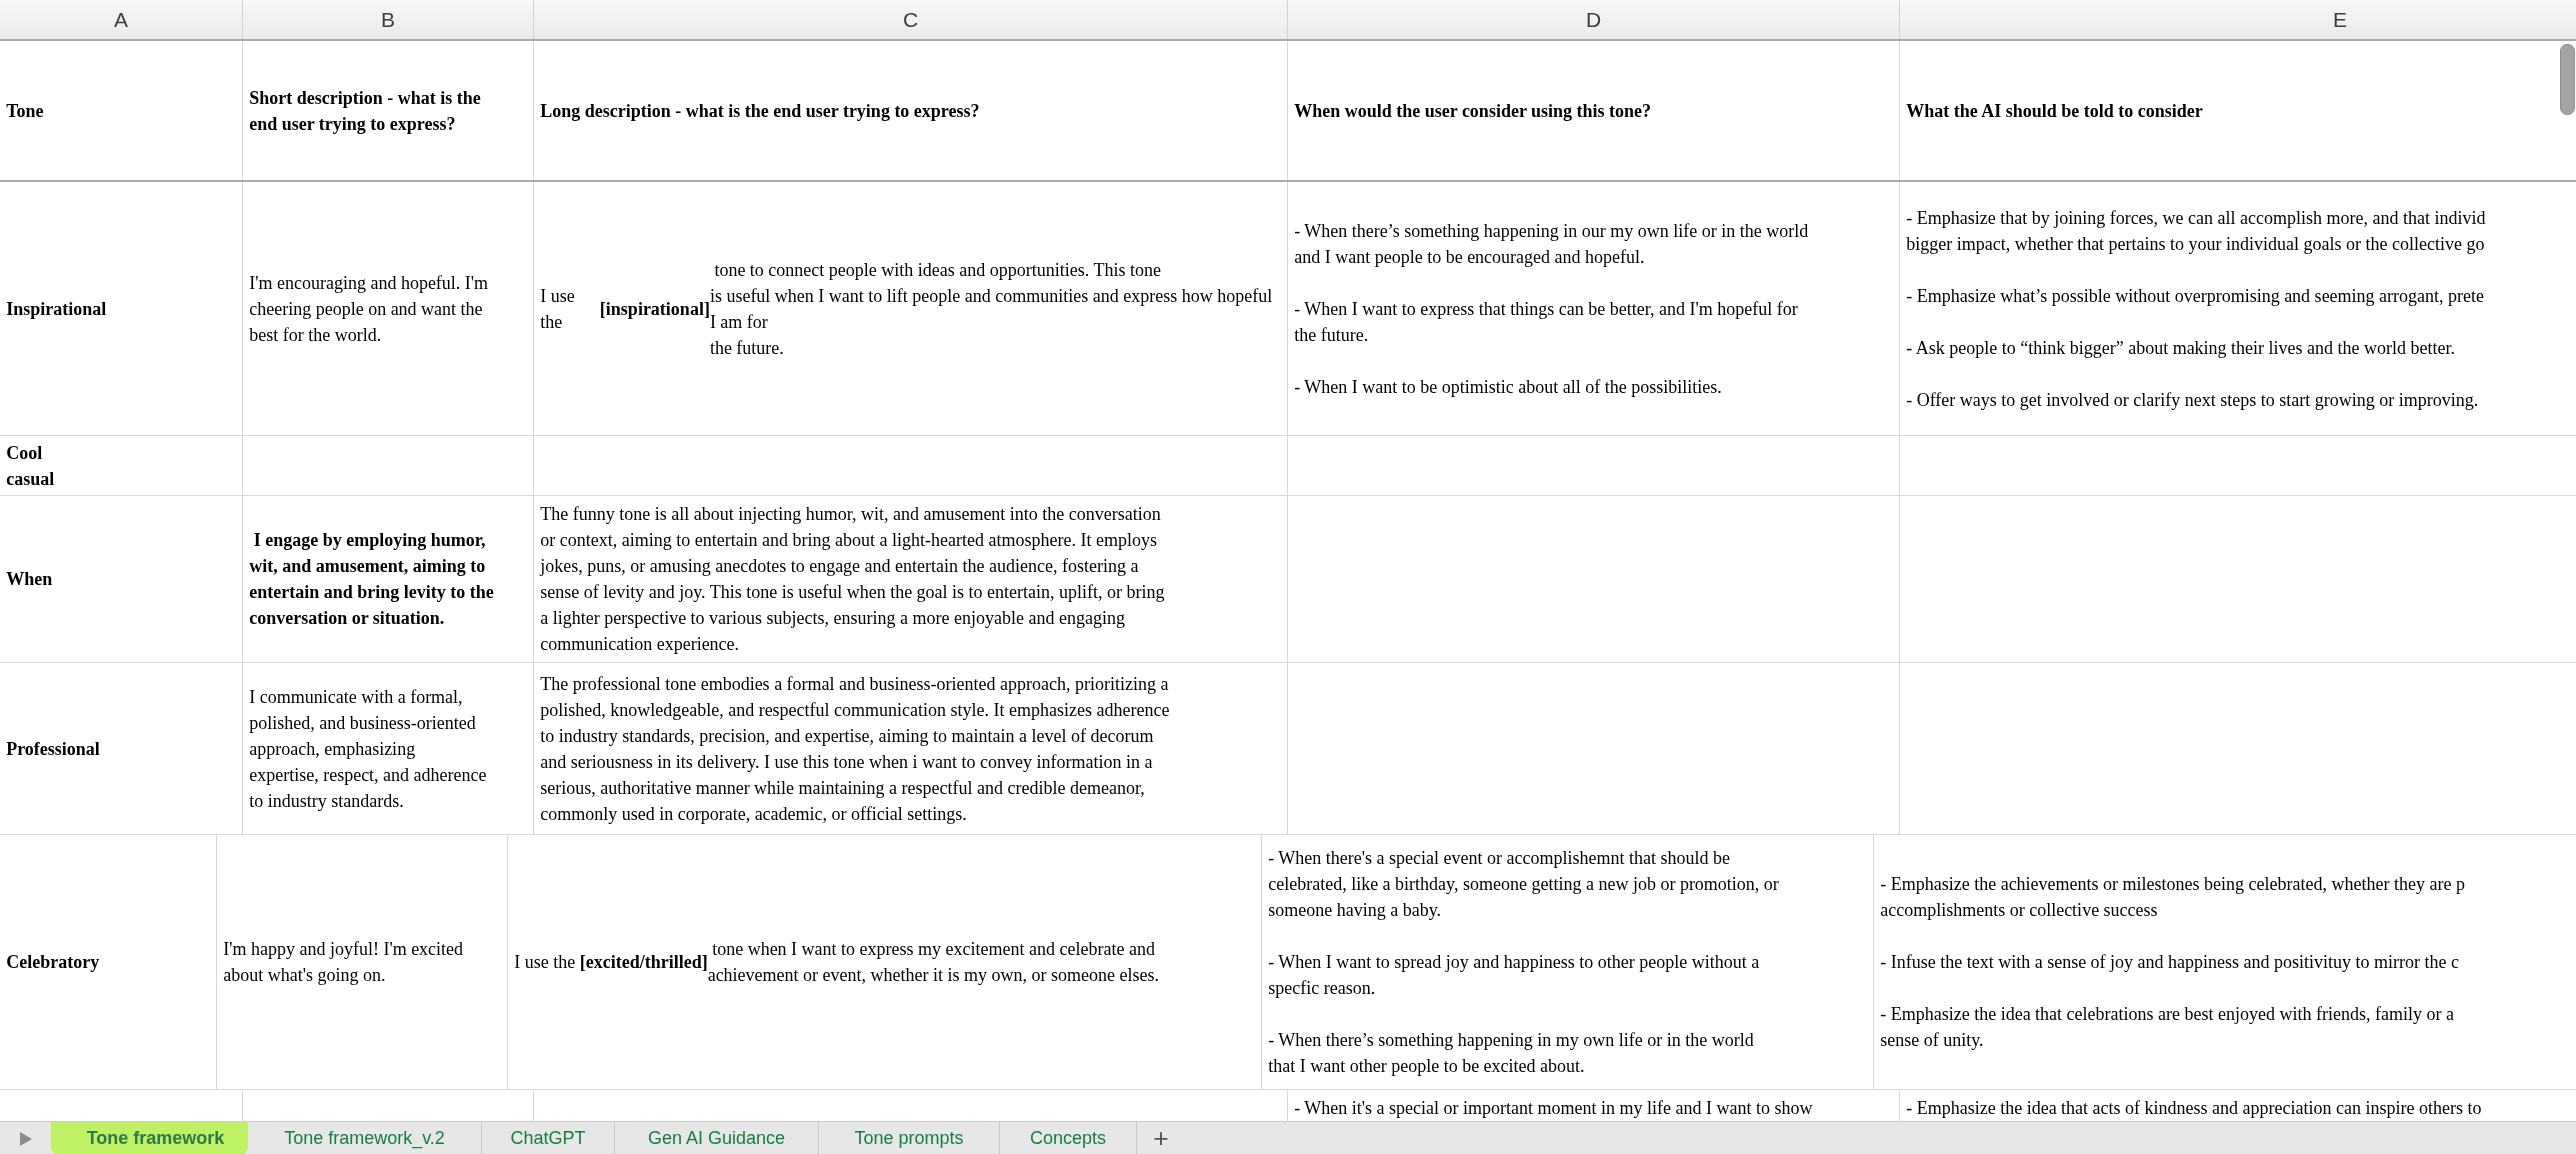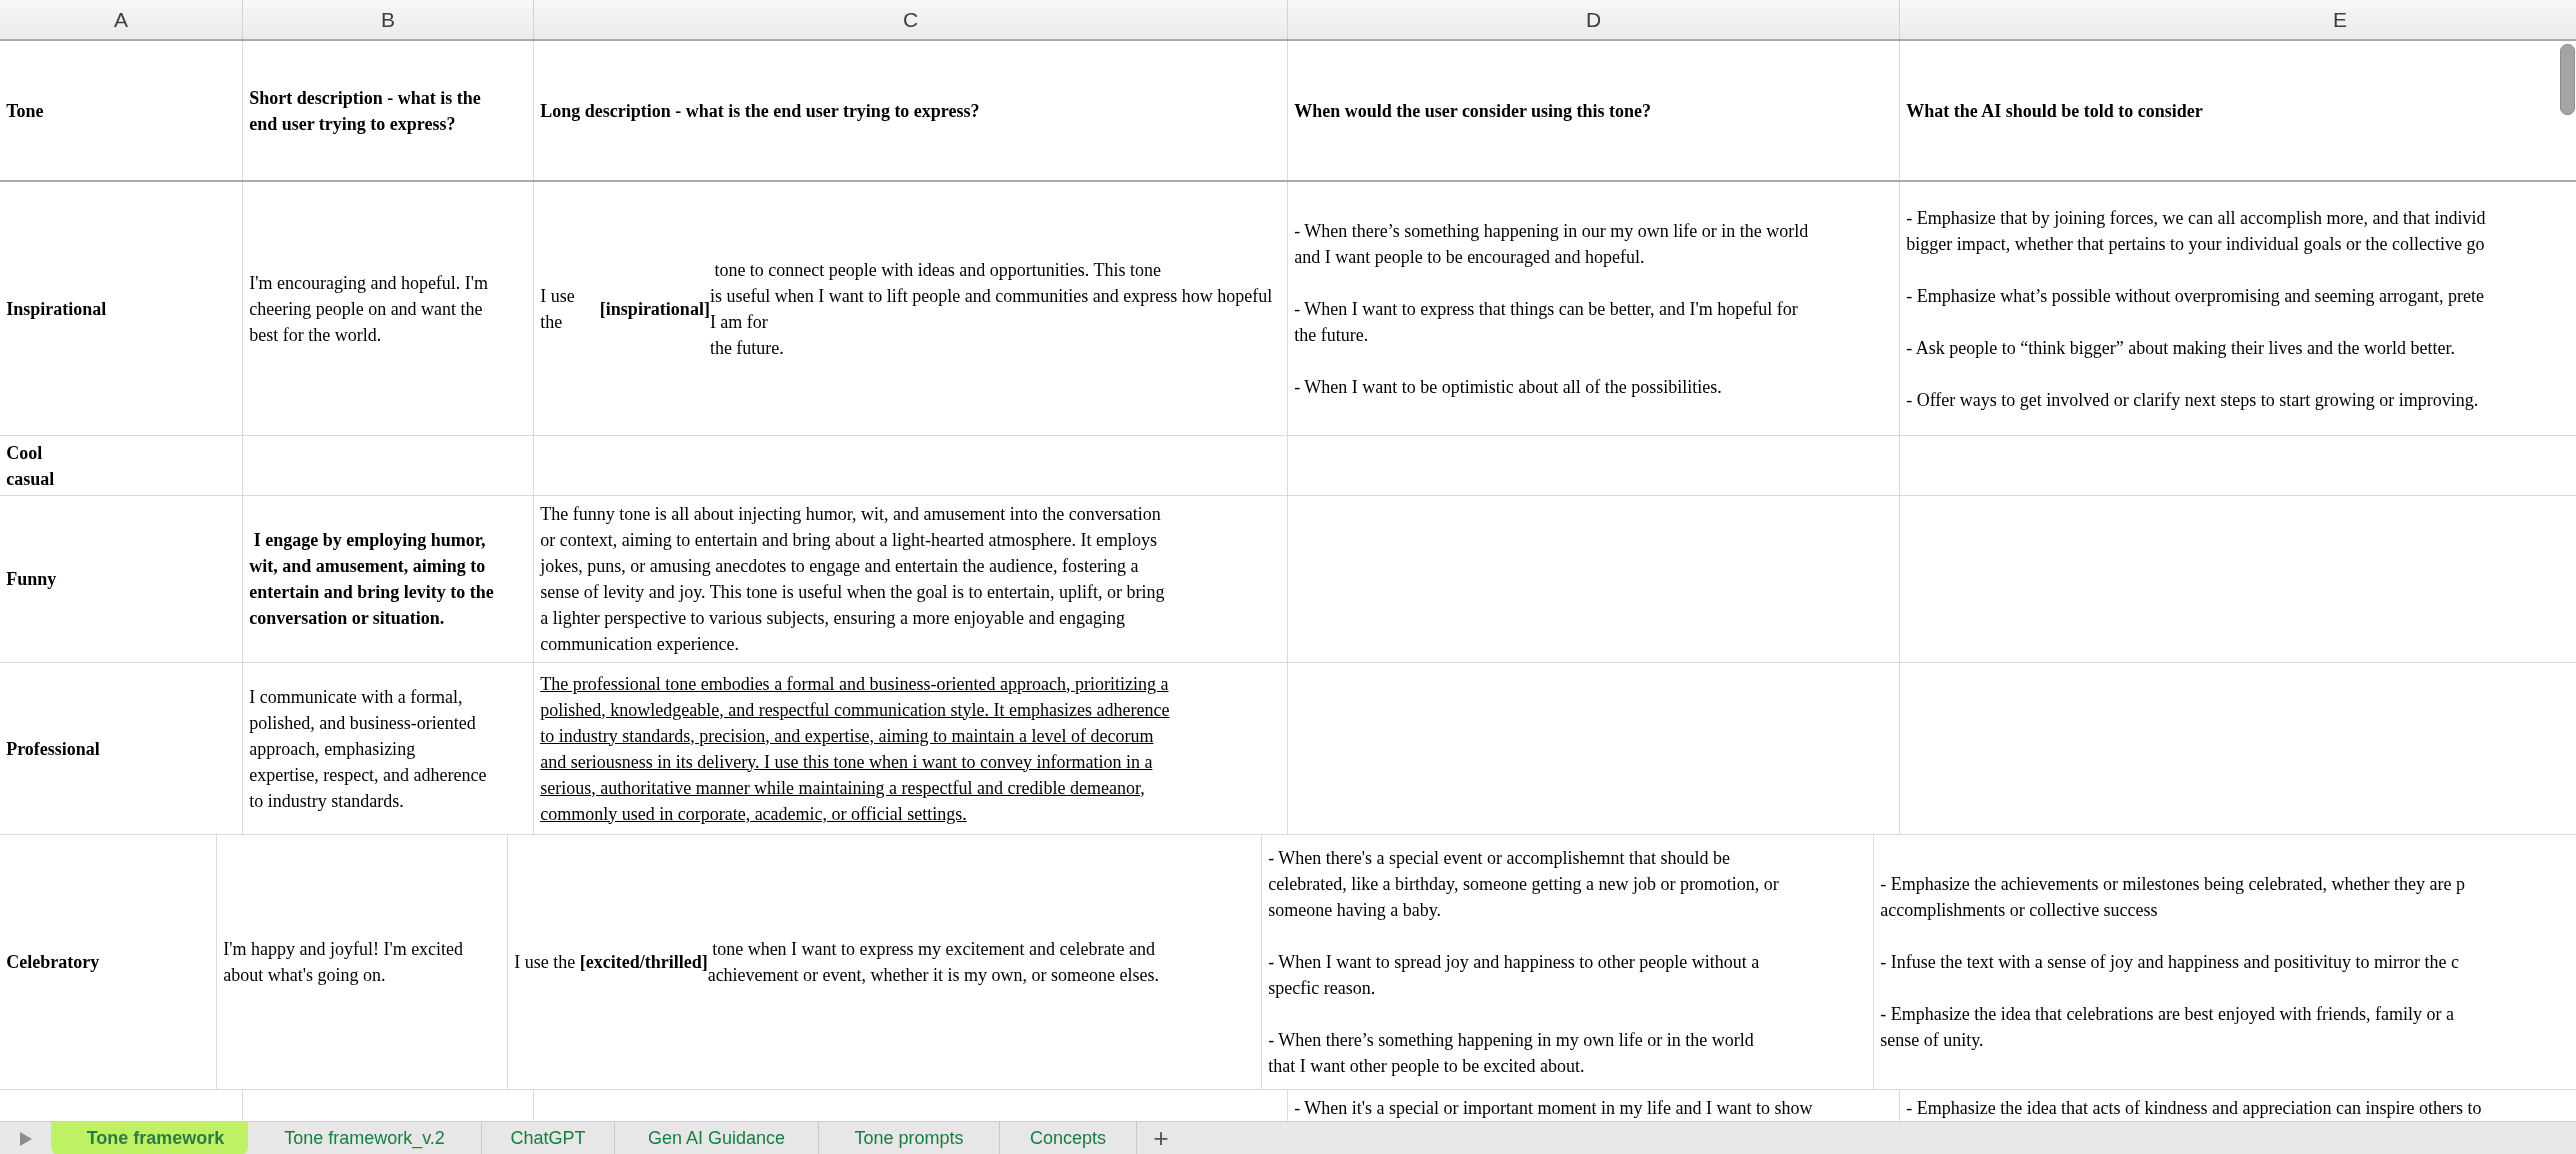--- a/index.html
+++ b/index.html
@@ -157,42 +157,42 @@
     </div>
     <div class="row" style="height: 60px;">
       <div class="cell bold" style="width: 243px;">Cool
 casual</div>
       <div class="cell" style="width: 291px;"></div>
       <div class="cell" style="width: 754px;"></div>
       <div class="cell" style="width: 612px;"></div>
       <div class="cell" style="width: 881px;"></div>
     </div>
     <div class="row" style="height: 167px;">
-      <div class="cell bold" style="width: 243px;">Funny</div>
+      <div class="cell bold" style="width: 243px;">When</div>
       <div class="cell" style="width: 291px; font-weight: bold;"> I engage by employing humor,
 wit, and amusement, aiming to
 entertain and bring levity to the
 conversation or situation.</div>
       <div class="cell" style="width: 754px;">The funny tone is all about injecting humor, wit, and amusement into the conversation
 or context, aiming to entertain and bring about a light-hearted atmosphere. It employs
 jokes, puns, or amusing anecdotes to engage and entertain the audience, fostering a
 sense of levity and joy. This tone is useful when the goal is to entertain, uplift, or bring
 a lighter perspective to various subjects, ensuring a more enjoyable and engaging
 communication experience.</div>
       <div class="cell" style="width: 612px;"></div>
       <div class="cell" style="width: 881px;"></div>
     </div>
     <div class="row" style="height: 172px;">
       <div class="cell bold" style="width: 243px;">Professional</div>
       <div class="cell" style="width: 291px;">I communicate with a formal,
 polished, and business-oriented
 approach, emphasizing
 expertise, respect, and adherence
 to industry standards.</div>
-      <div class="cell" style="width: 754px; text-decoration: underline;">The professional tone embodies a formal and business-oriented approach, prioritizing a
+      <div class="cell" style="width: 754px;">The professional tone embodies a formal and business-oriented approach, prioritizing a
 polished, knowledgeable, and respectful communication style. It emphasizes adherence
 to industry standards, precision, and expertise, aiming to maintain a level of decorum
 and seriousness in its delivery. I use this tone when i want to convey information in a
 serious, authoritative manner while maintaining a respectful and credible demeanor,
 commonly used in corporate, academic, or official settings.</div>
       <div class="cell" style="width: 612px;"></div>
       <div class="cell" style="width: 881px;"></div>
     </div>
     <div class="row" style="height: 255px;">
       <div class="cell bold" style="width: 217px;">Celebratory</div>

